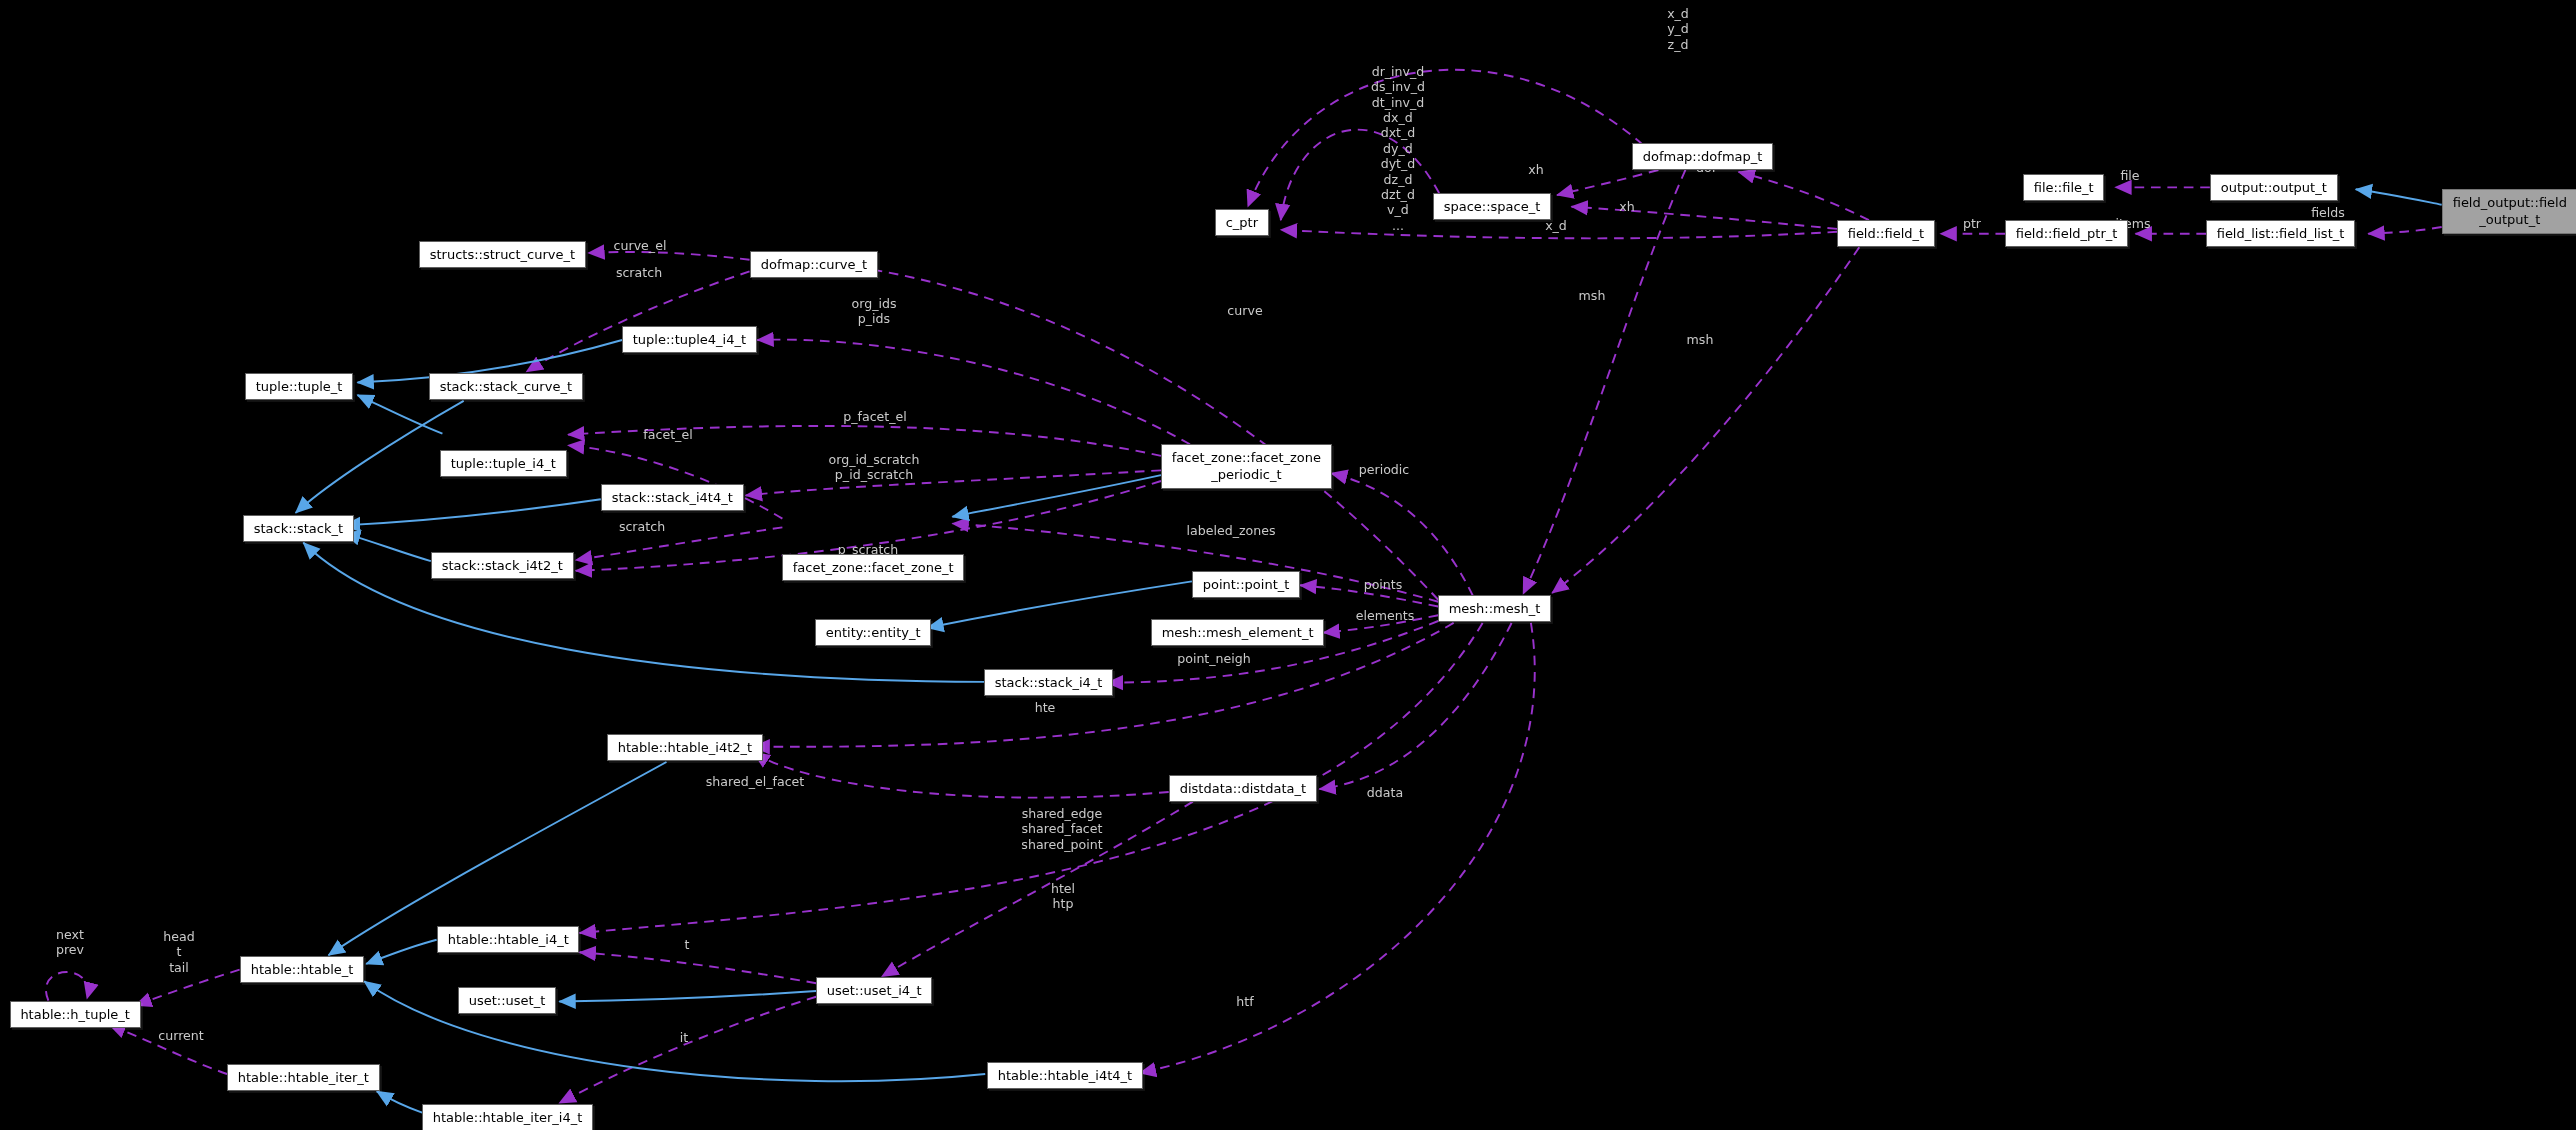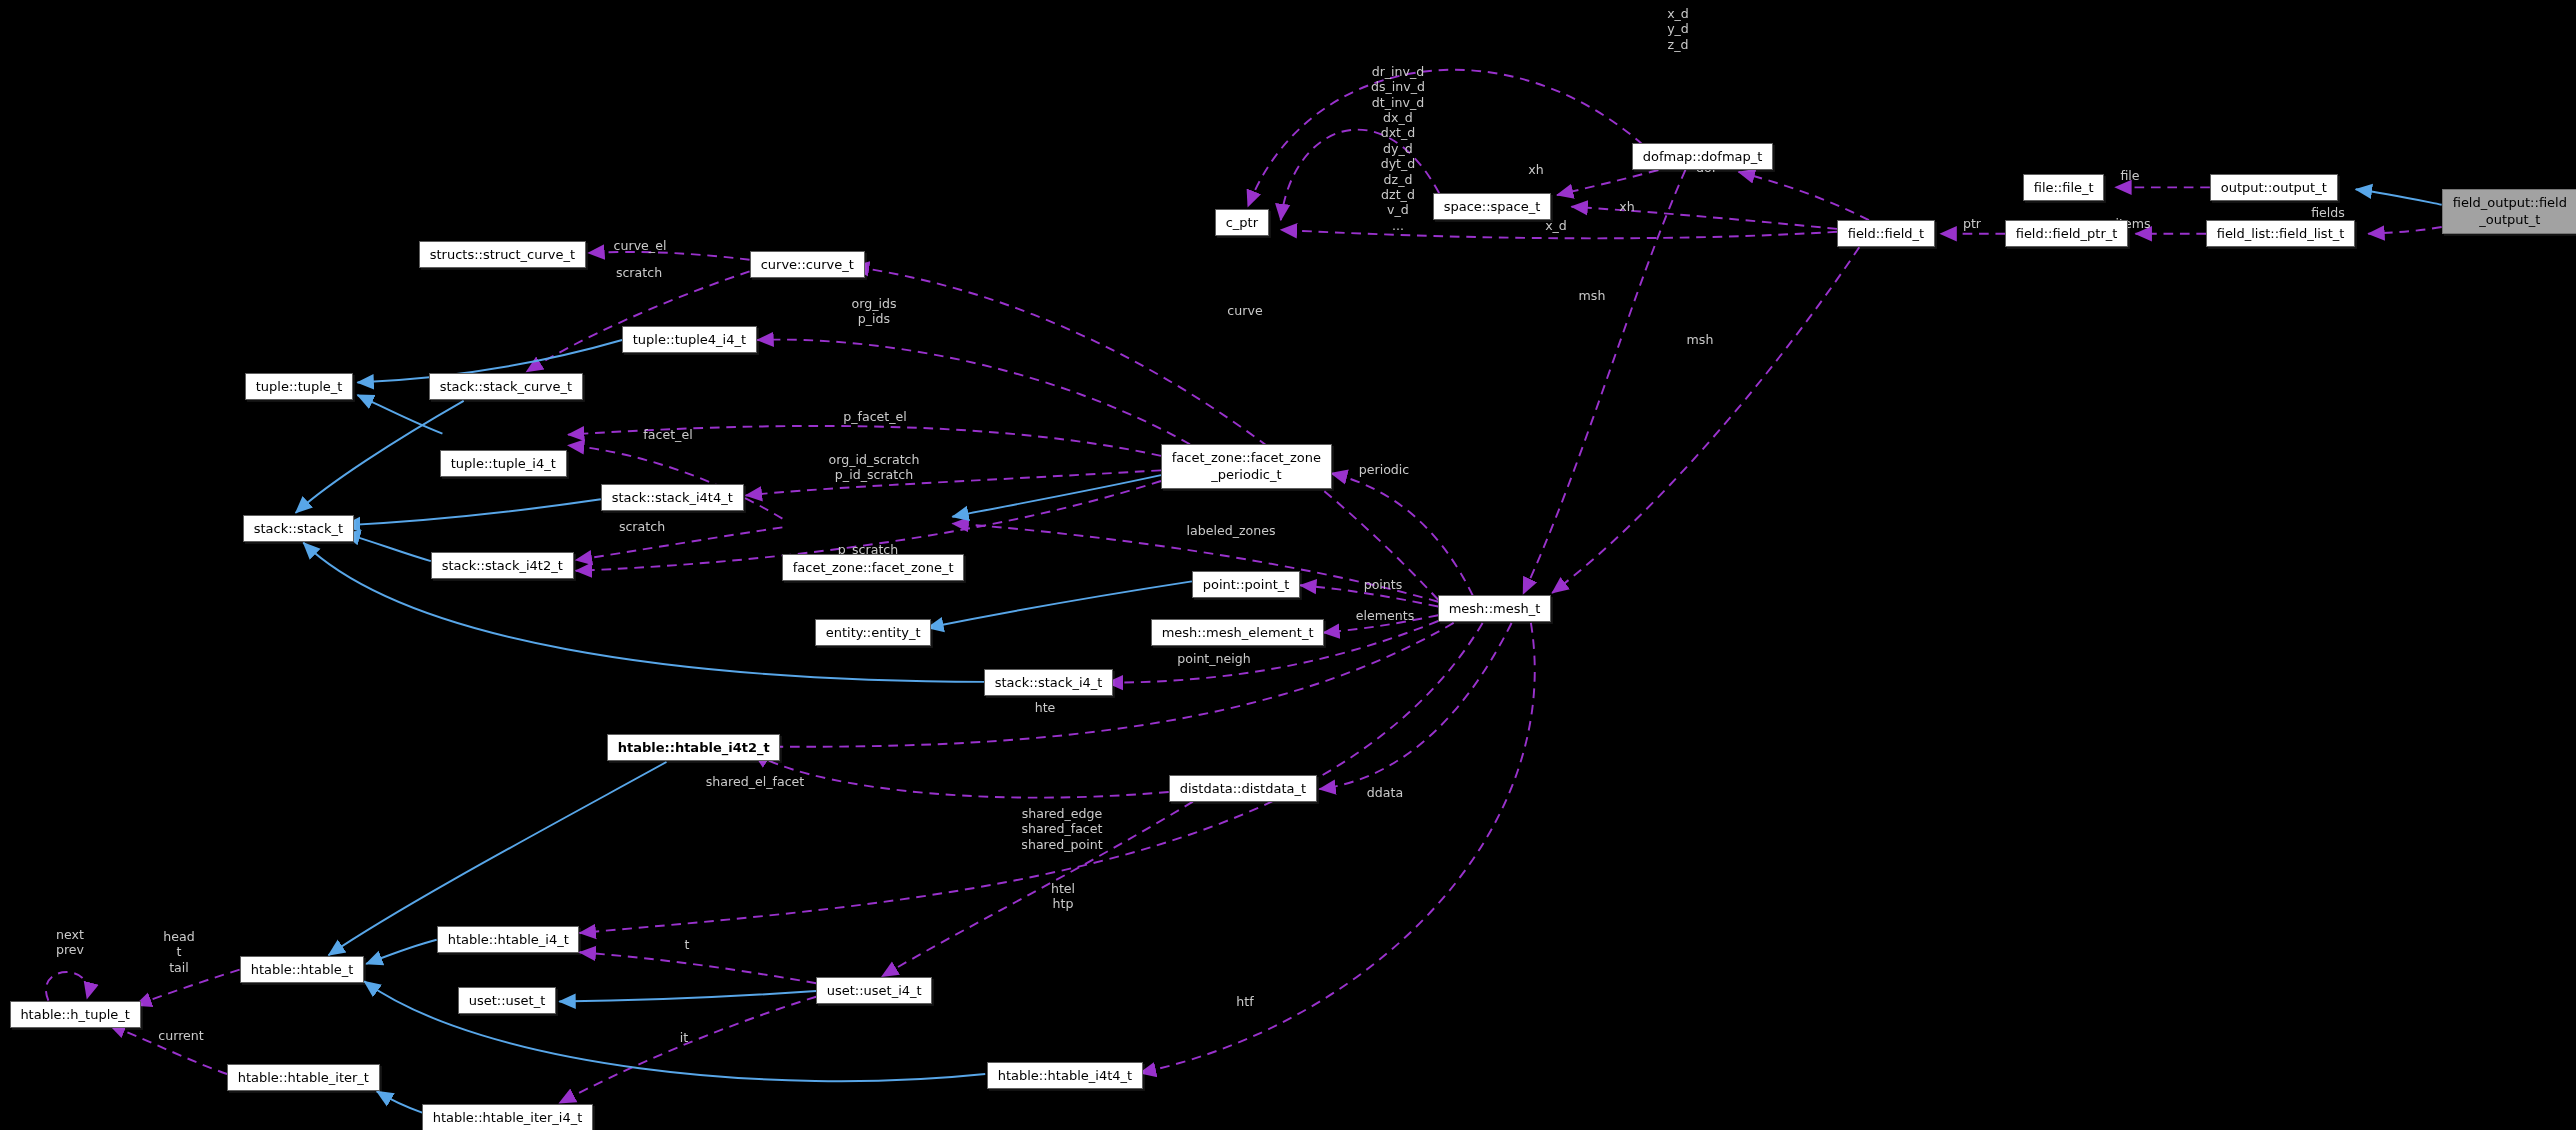--- a/index.html
+++ b/index.html
@@ -147,37 +147,37 @@
       <div class="node" style="left: 1433px; top: 193px;">space::space_t</div>
       <div class="node" style="left: 1632px; top: 143px;">dofmap::dofmap_t</div>
       <div class="node" style="left: 2023px; top: 174px;">file::file_t</div>
       <div class="node" style="left: 2210px; top: 174px;">output::output_t</div>
       <div class="node selected" style="left: 2442px; top: 189px;">field_output::field
 _output_t</div>
       <div class="node" style="left: 1837px; top: 220px;">field::field_t</div>
       <div class="node" style="left: 2005px; top: 220px;">field::field_ptr_t</div>
       <div class="node" style="left: 2206px; top: 220px;">field_list::field_list_t</div>
       <div class="node" style="left: 419px; top: 241px;">structs::struct_curve_t</div>
-      <div class="node" style="left: 750px; top: 251px;">curve::curve_t</div>
+      <div class="node" style="left: 750px; top: 251px;">dofmap::curve_t</div>
       <div class="node" style="left: 622px; top: 326px;">tuple::tuple4_i4_t</div>
       <div class="node" style="left: 245px; top: 373px;">tuple::tuple_t</div>
       <div class="node" style="left: 429px; top: 373px;">stack::stack_curve_t</div>
       <div class="node" style="left: 440px; top: 450px;">tuple::tuple_i4_t</div>
       <div class="node" style="left: 1161px; top: 444px;">facet_zone::facet_zone
 _periodic_t</div>
       <div class="node" style="left: 601px; top: 484px;">stack::stack_i4t4_t</div>
       <div class="node" style="left: 782px; top: 510px; margin-top: 44px;">facet_zone::facet_zone_t</div>
       <div class="node" style="left: 243px; top: 515px;">stack::stack_t</div>
       <div class="node" style="left: 431px; top: 552px;">stack::stack_i4t2_t</div>
       <div class="node" style="left: 1192px; top: 571px;">point::point_t</div>
       <div class="node" style="left: 1438px; top: 595px;">mesh::mesh_t</div>
       <div class="node" style="left: 815px; top: 619px;">entity::entity_t</div>
       <div class="node" style="left: 1151px; top: 619px;">mesh::mesh_element_t</div>
       <div class="node" style="left: 984px; top: 669px;">stack::stack_i4_t</div>
-      <div class="node" style="left: 607px; top: 734px; font-weight: bold;">htable::htable_i4t2_t</div>
+      <div class="node" style="left: 607px; top: 734px;">htable::htable_i4t2_t</div>
       <div class="node" style="left: 1169px; top: 775px;">distdata::distdata_t</div>
       <div class="node" style="left: 9.7px; top: 1001px;">htable::h_tuple_t</div>
       <div class="node" style="left: 240px; top: 956px;">htable::htable_t</div>
       <div class="node" style="left: 437px; top: 926px;">htable::htable_i4_t</div>
       <div class="node" style="left: 458px; top: 987px;">uset::uset_t</div>
       <div class="node" style="left: 816px; top: 977px;">uset::uset_i4_t</div>
       <div class="node" style="left: 987px; top: 1062px;">htable::htable_i4t4_t</div>
       <div class="node" style="left: 227px; top: 1064px;">htable::htable_iter_t</div>
       <div class="node" style="left: 422px; top: 1104px;">htable::htable_iter_i4_t</div>
     </div>

